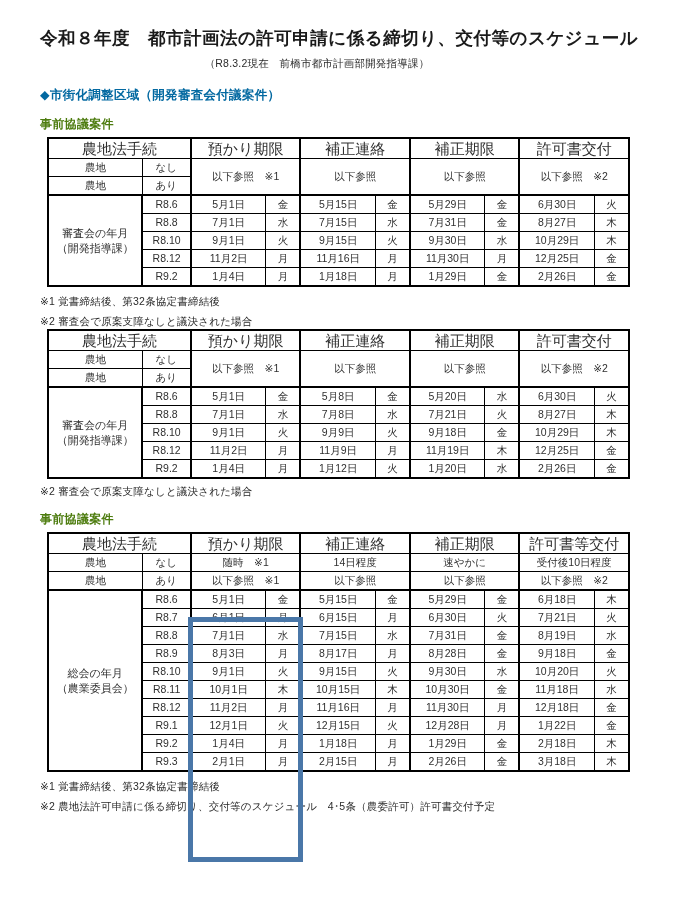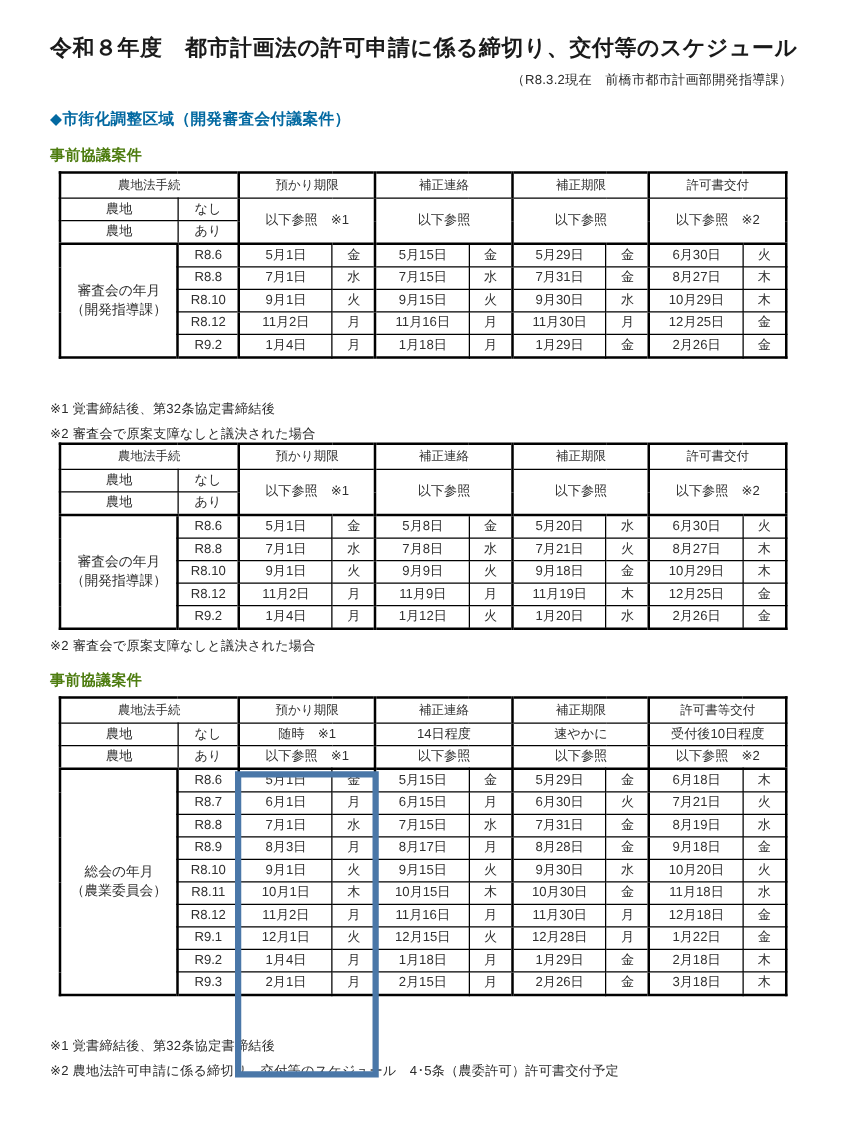--- a/index.html
+++ b/index.html
@@ -27,21 +27,21 @@
   .title {
     text-align: center;
     font-size: 17.5px;
     font-weight: bold;
     letter-spacing: 0.5px;
     margin: 0;
     padding-top: 26px;
     color: #1a1a1a;
   }
   .subtitle {
-    text-align: right;
+    text-align: center;
     font-size: 10.5px;
     padding-right: 44px;
     padding-top: 7px;
     color: #2b2b2b;
     letter-spacing: 0.2px;
   }
 
   
   .section-head {
     font-size: 12.5px;
@@ -80,21 +80,21 @@
     border: 1px solid #000000;
     text-align: center;
     vertical-align: middle;
     padding: 0;
     height: 17px;
     line-height: 17px;
     white-space: nowrap;
     font-weight: normal;
   }
   table.sched td.hdr {
-    font-size: 10px;
+    font-size: 15px;
     height: 19px;
     line-height: 19px;
   }
   table.sched td.thick-bottom { border-bottom: 2px solid #000; }
   table.sched td.thick-top { border-top: 2px solid #000; }
   table.sched td.thick-right { border-right: 2px solid #000; }
   table.sched td.label-cell {
     font-size: 11px;
     line-height: 15px;
     white-space: normal;
@@ -108,21 +108,21 @@
   col.c-day    { width: 34px; }
 
   
   .note {
     font-size: 10.5px;
     padding-left: 40px;
     padding-top: 6px;
     color: #2b2b2b;
     letter-spacing: 0.2px;
   }
-  .note.first { padding-top: 8px; margin-top: 25px; }
+  .note.first { padding-top: 8px; }
 
   
   .blue-box {
     position: absolute;
     border: 5px solid #4a77a8;
     box-sizing: border-box;
     pointer-events: none;
     z-index: 5;
   }
 </style>

